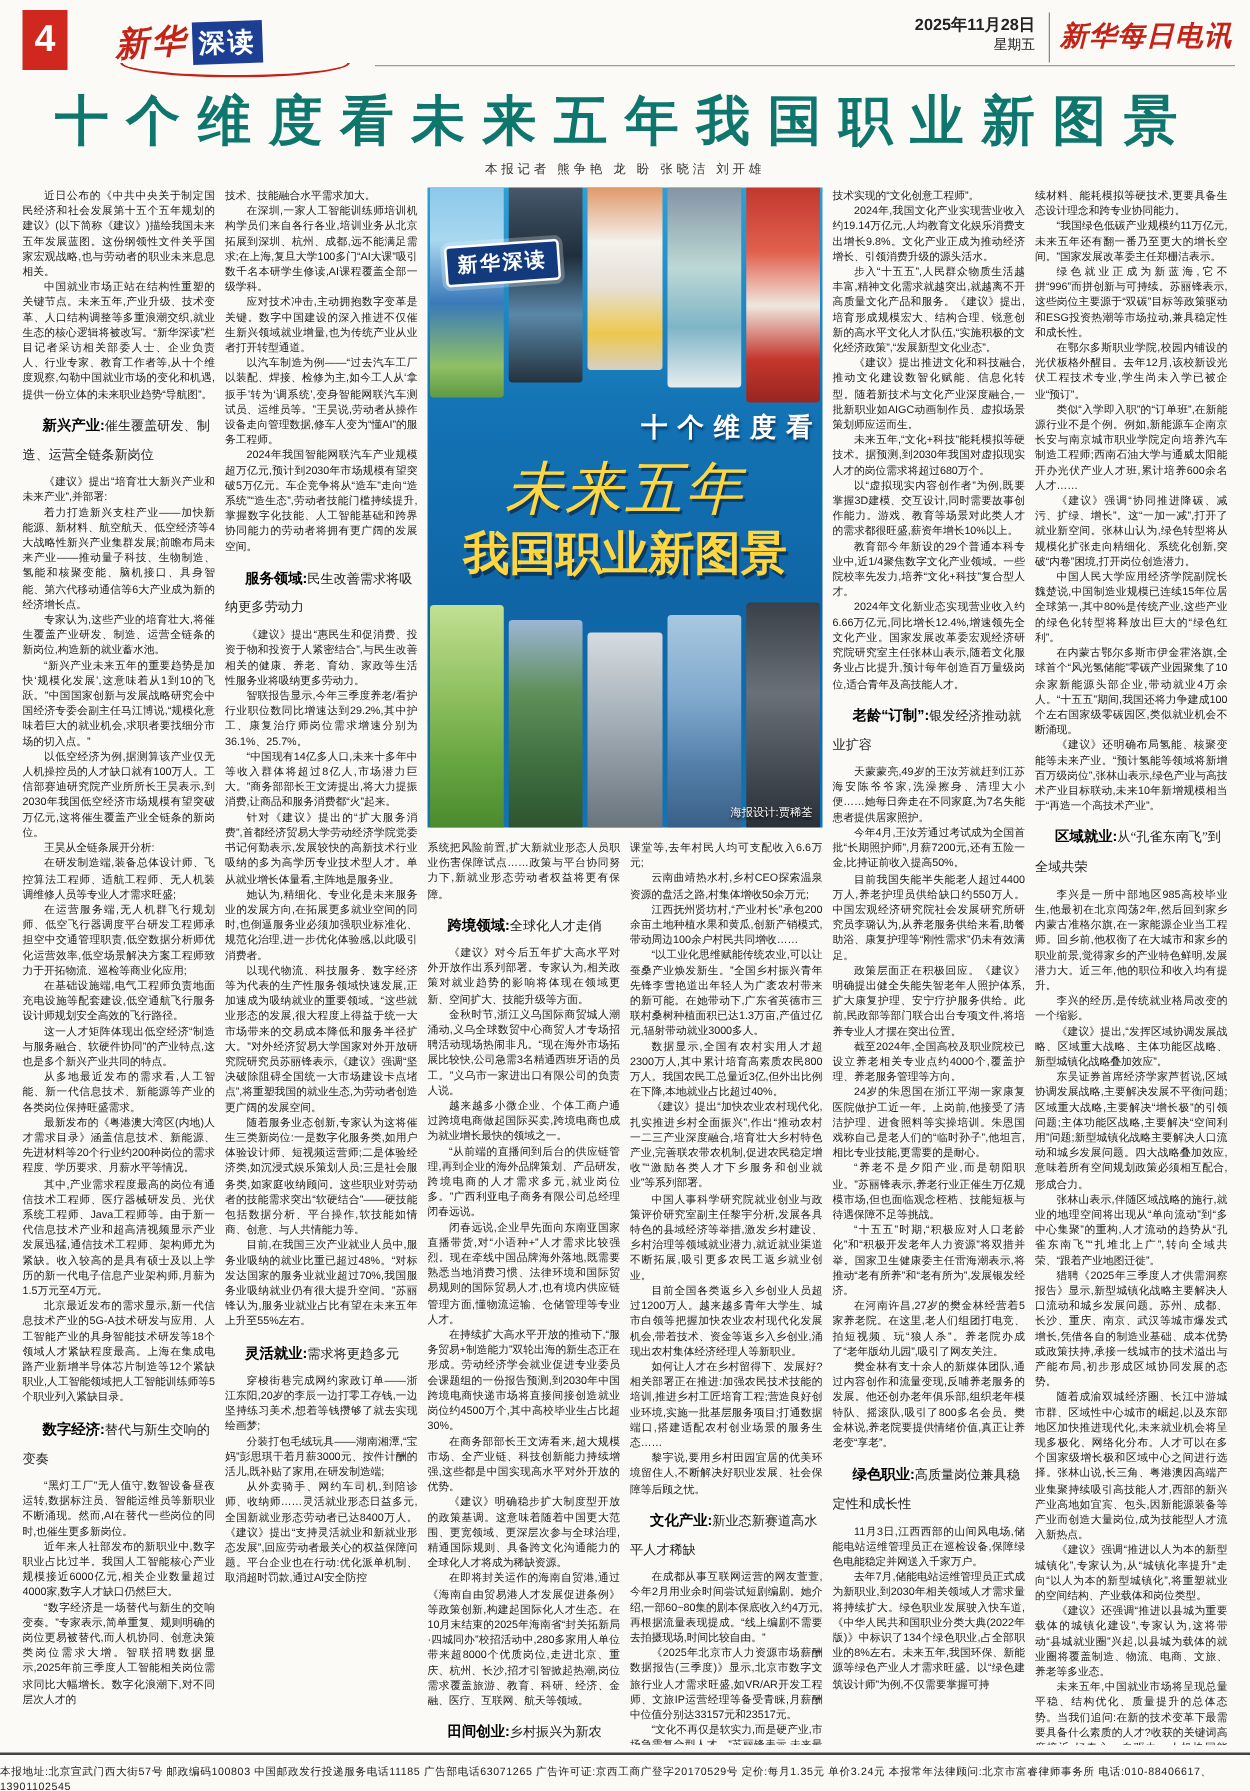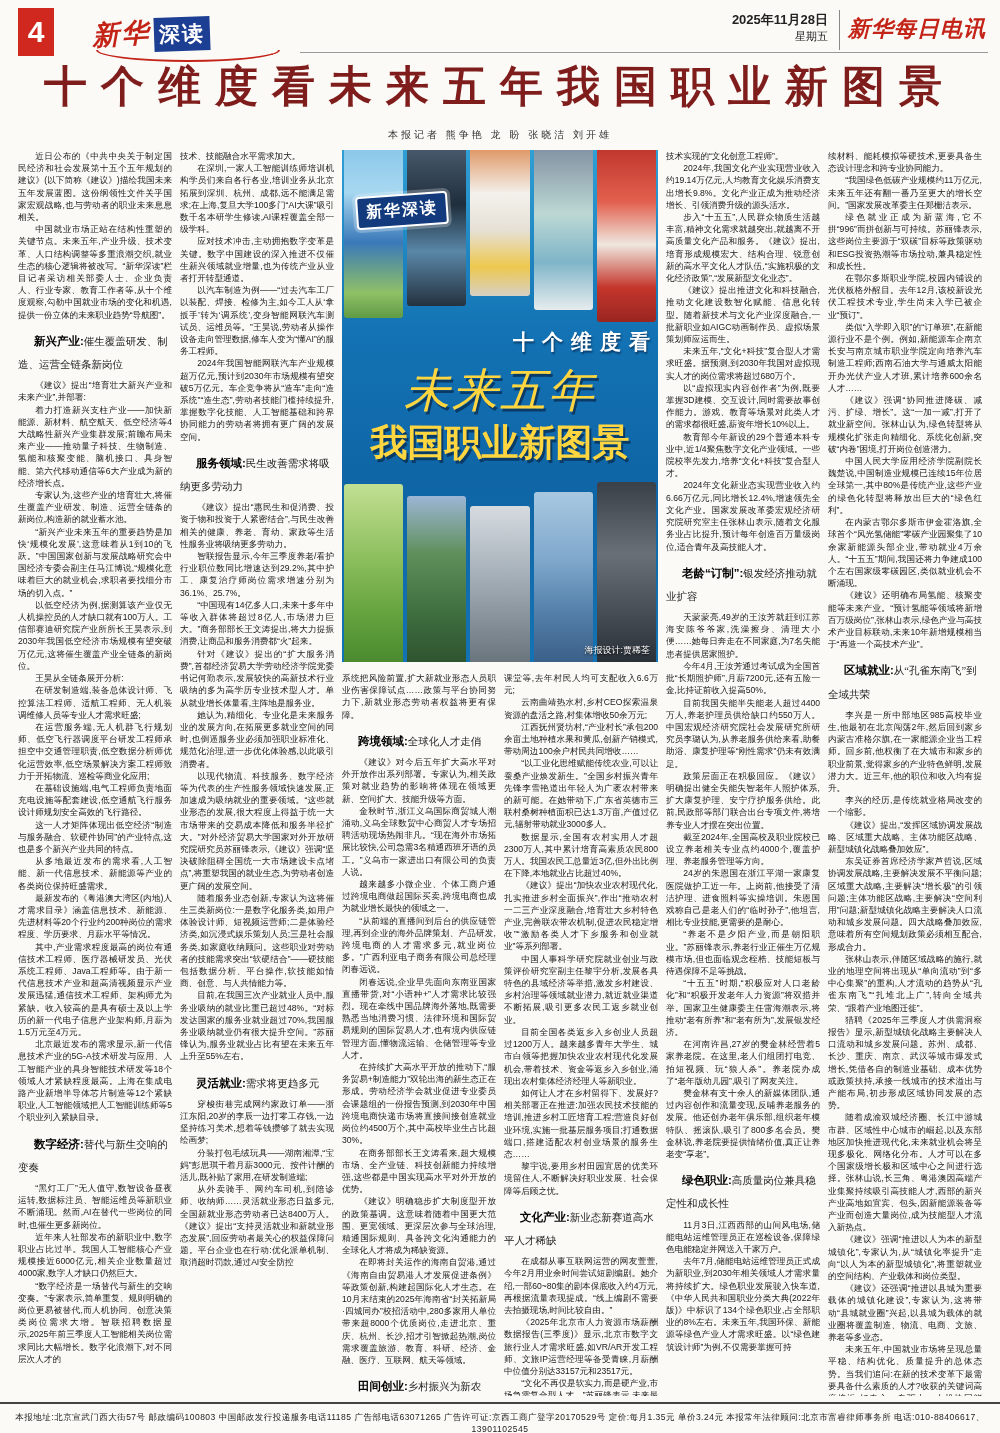--- a/index.html
+++ b/index.html
@@ -11,21 +11,21 @@
   .logo-xh{color:#c42318;font-size:27px;font-weight:bold;font-family:"Liberation Serif",serif;font-style:italic;transform:rotate(-4deg);letter-spacing:2px;}
   .logo-sd{background:#1d3f93;color:#fff;font-size:21px;font-weight:bold;padding:3px 5px;letter-spacing:2px;transform:rotate(-2deg);}
   .logo-book{position:absolute;left:4px;bottom:-2px;width:180px;height:10px;border-bottom:2px solid #c42318;border-left:2px solid #c42318;border-right:2px solid #c42318;border-radius:0 0 50% 50%/0 0 100% 100%;}
   .hline{position:absolute;left:300px;top:52px;width:688px;height:1px;background:#9a9a9a;}
   .datebox{position:absolute;right:172px;top:12px;text-align:right;line-height:1.3;}
   .date1{font-size:13px;font-weight:bold;color:#222;}
   .date2{font-size:11px;color:#222;}
   .vdiv{position:absolute;right:160px;top:10px;width:1px;height:40px;background:#888;}
   .masthead{position:absolute;right:14px;top:14px;color:#c42318;font-size:22px;font-weight:bold;font-family:"Liberation Serif",serif;font-style:italic;letter-spacing:1px;white-space:nowrap;}
   
-  .headline{position:absolute;top:58px;left:0;width:1000px;text-align:center;color:#7f1d1d;font-size:43px;font-weight:bold;letter-spacing:14px;font-family:"Liberation Serif",serif;white-space:nowrap;}
+  .headline{position:absolute;top:68px;left:0;width:1000px;text-align:center;color:#0f766e;font-size:43px;font-weight:bold;letter-spacing:14px;font-family:"Liberation Serif",serif;white-space:nowrap;}
   .byline{position:absolute;top:128px;left:0;width:1000px;text-align:center;font-size:10px;color:#333;letter-spacing:3px;}
   
   .bodywrap{position:absolute;top:150px;left:18px;width:964px;height:1246px;display:flex;gap:8px;}
   .col{width:154px;height:1246px;overflow:hidden;}
   .midwrap{width:316px;height:1246px;display:flex;flex-direction:column;gap:10px;}
   .midcols{display:flex;gap:8px;height:724px;overflow:hidden;}
   .midcols .col{height:724px;}
   .para{margin:0;text-indent:2em;text-align:justify;font-size:8.6px;line-height:1.42;color:#191919;}
   .para.noind{text-indent:0;}
   .sec-h{margin:7px 0 5px 0;text-indent:1em;line-height:1.45;}
@@ -48,21 +48,21 @@
   .b3{height:156px;background:linear-gradient(180deg,#d6dbe0 0%,#aab4bc 40%,#8a949c 70%,#6a747c 100%);}
   .b4{height:170px;background:linear-gradient(180deg,#a8c8e0 0%,#7fa8cc 40%,#5580aa 70%,#3a6088 100%);}
   .b5{height:180px;background:linear-gradient(180deg,#3a4048 0%,#6a7078 40%,#2a3038 100%);}
   .badge{position:absolute;left:14px;top:44px;background:#123a7c;border:2px solid #fff;color:#fff;font-size:16px;font-weight:bold;letter-spacing:2px;padding:4px 8px;transform:rotate(-4deg);border-radius:4px;box-shadow:0 0 0 3px rgba(255,255,255,.25);}
   .kicker{position:absolute;top:178px;left:0;width:316px;text-align:right;color:#fff;font-size:21px;font-weight:bold;letter-spacing:8px;text-shadow:1px 2px 2px #0a3a66;}
   .ptitle1{position:absolute;top:210px;left:0;width:316px;text-align:center;color:#ffd63f;font-size:46px;font-weight:normal;font-style:italic;text-shadow:2px 3px 0 #0a3a66;letter-spacing:2px;}
   .ptitle2{position:absolute;top:268px;left:0;width:316px;text-align:center;color:#ffd63f;font-size:37px;font-weight:bold;text-shadow:2px 3px 0 #0a3a66;}
   .pcredit{position:absolute;right:8px;bottom:5px;color:#fff;font-size:9px;text-shadow:0 1px 2px #000;}
   
   .f-rule{position:absolute;left:0;top:1402px;width:1000px;height:2px;background:#444;}
-  .footer{position:absolute;left:0;top:1412px;width:1000px;text-align:center;font-size:8.5px;color:#222;letter-spacing:.5px;}
+  .footer{position:absolute;left:0;top:1412px;width:1000px;text-align:left;font-size:8.5px;color:#222;letter-spacing:.5px;}
 </style>
 </head>
 <body>
 
 <div class="hdr">
   <div class="pageno">4</div>
   <div class="logo">
     <span class="logo-xh">新华</span>
     <span class="logo-sd">深读</span>
     <span class="logo-book"></span>
@@ -176,21 +176,21 @@
           <p class="para">《2025年北京市人力资源市场薪酬数据报告(三季度)》显示,北京市数字文旅行业人才需求旺盛,如VR/AR开发工程师、文旅IP运营经理等备受青睐,月薪酬中位值分别达33157元和23517元。</p>
           <p class="para">“文化不再仅是软实力,而是硬产业,市场急需复合型人才。”苏丽锋表示,未来最有市场的是既懂文化故事、又懂</p>
         </div>
     </div>
   </div>
   <div class="col">
       <p class="para noind">技术实现的“文化创意工程师”。</p>
       <p class="para">2024年,我国文化产业实现营业收入约19.14万亿元,人均教育文化娱乐消费支出增长9.8%。文化产业正成为推动经济增长、引领消费升级的源头活水。</p>
       <p class="para">步入“十五五”,人民群众物质生活越丰富,精神文化需求就越突出,就越离不开高质量文化产品和服务。《建议》提出,培育形成规模宏大、结构合理、锐意创新的高水平文化人才队伍,“实施积极的文化经济政策”,“发展新型文化业态”。</p>
       <p class="para">《建议》提出推进文化和科技融合,推动文化建设数智化赋能、信息化转型。随着新技术与文化产业深度融合,一批新职业如AIGC动画制作员、虚拟场景策划师应运而生。</p>
-      <p class="para">未来五年,“文化+科技”复合型人才需求旺盛。据预测,到2030年我国对虚拟现实人才的岗位需求将超过680万个。</p>
+      <p class="para">未来五年,“文化+科技”能耗模拟等硬技术。据预测,到2030年我国对虚拟现实人才的岗位需求将超过680万个。</p>
       <p class="para">以“虚拟现实内容创作者”为例,既要掌握3D建模、交互设计,同时需要故事创作能力。游戏、教育等场景对此类人才的需求都很旺盛,薪资年增长10%以上。</p>
       <p class="para">教育部今年新设的29个普通本科专业中,近1/4聚焦数字文化产业领域。一些院校率先发力,培养“文化+科技”复合型人才。</p>
       <p class="para">2024年文化新业态实现营业收入约6.66万亿元,同比增长12.4%,增速领先全文化产业。国家发展改革委宏观经济研究院研究室主任张林山表示,随着文化服务业占比提升,预计每年创造百万量级岗位,适合青年及高技能人才。</p>
       <div class="sec-h"><span class="sec-label">老龄“订制”:</span><span class="sec-sub">银发经济推动就业扩容</span></div>
       <p class="para">天蒙蒙亮,49岁的王汝芳就赶到江苏海安陈爷爷家,洗澡擦身、清理大小便……她每日奔走在不同家庭,为7名失能患者提供居家照护。</p>
       <p class="para">今年4月,王汝芳通过考试成为全国首批“长期照护师”,月薪7200元,还有五险一金,比持证前收入提高50%。</p>
       <p class="para">目前我国失能半失能老人超过4400万人,养老护理员供给缺口约550万人。中国宏观经济研究院社会发展研究所研究员李璐认为,从养老服务供给来看,助餐助浴、康复护理等“刚性需求”仍未有效满足。</p>
       <p class="para">政策层面正在积极回应。《建议》明确提出健全失能失智老年人照护体系,扩大康复护理、安宁疗护服务供给。此前,民政部等部门联合出台专项文件,将培养专业人才摆在突出位置。</p>
       <p class="para">截至2024年,全国高校及职业院校已设立养老相关专业点约4000个,覆盖护理、养老服务管理等方向。</p>
       <p class="para">24岁的朱恩国在浙江平湖一家康复医院做护工近一年。上岗前,他接受了清洁护理、进食照料等实操培训。朱恩国戏称自己是老人们的“临时孙子”,他坦言,相比专业技能,更需要的是耐心。</p>

